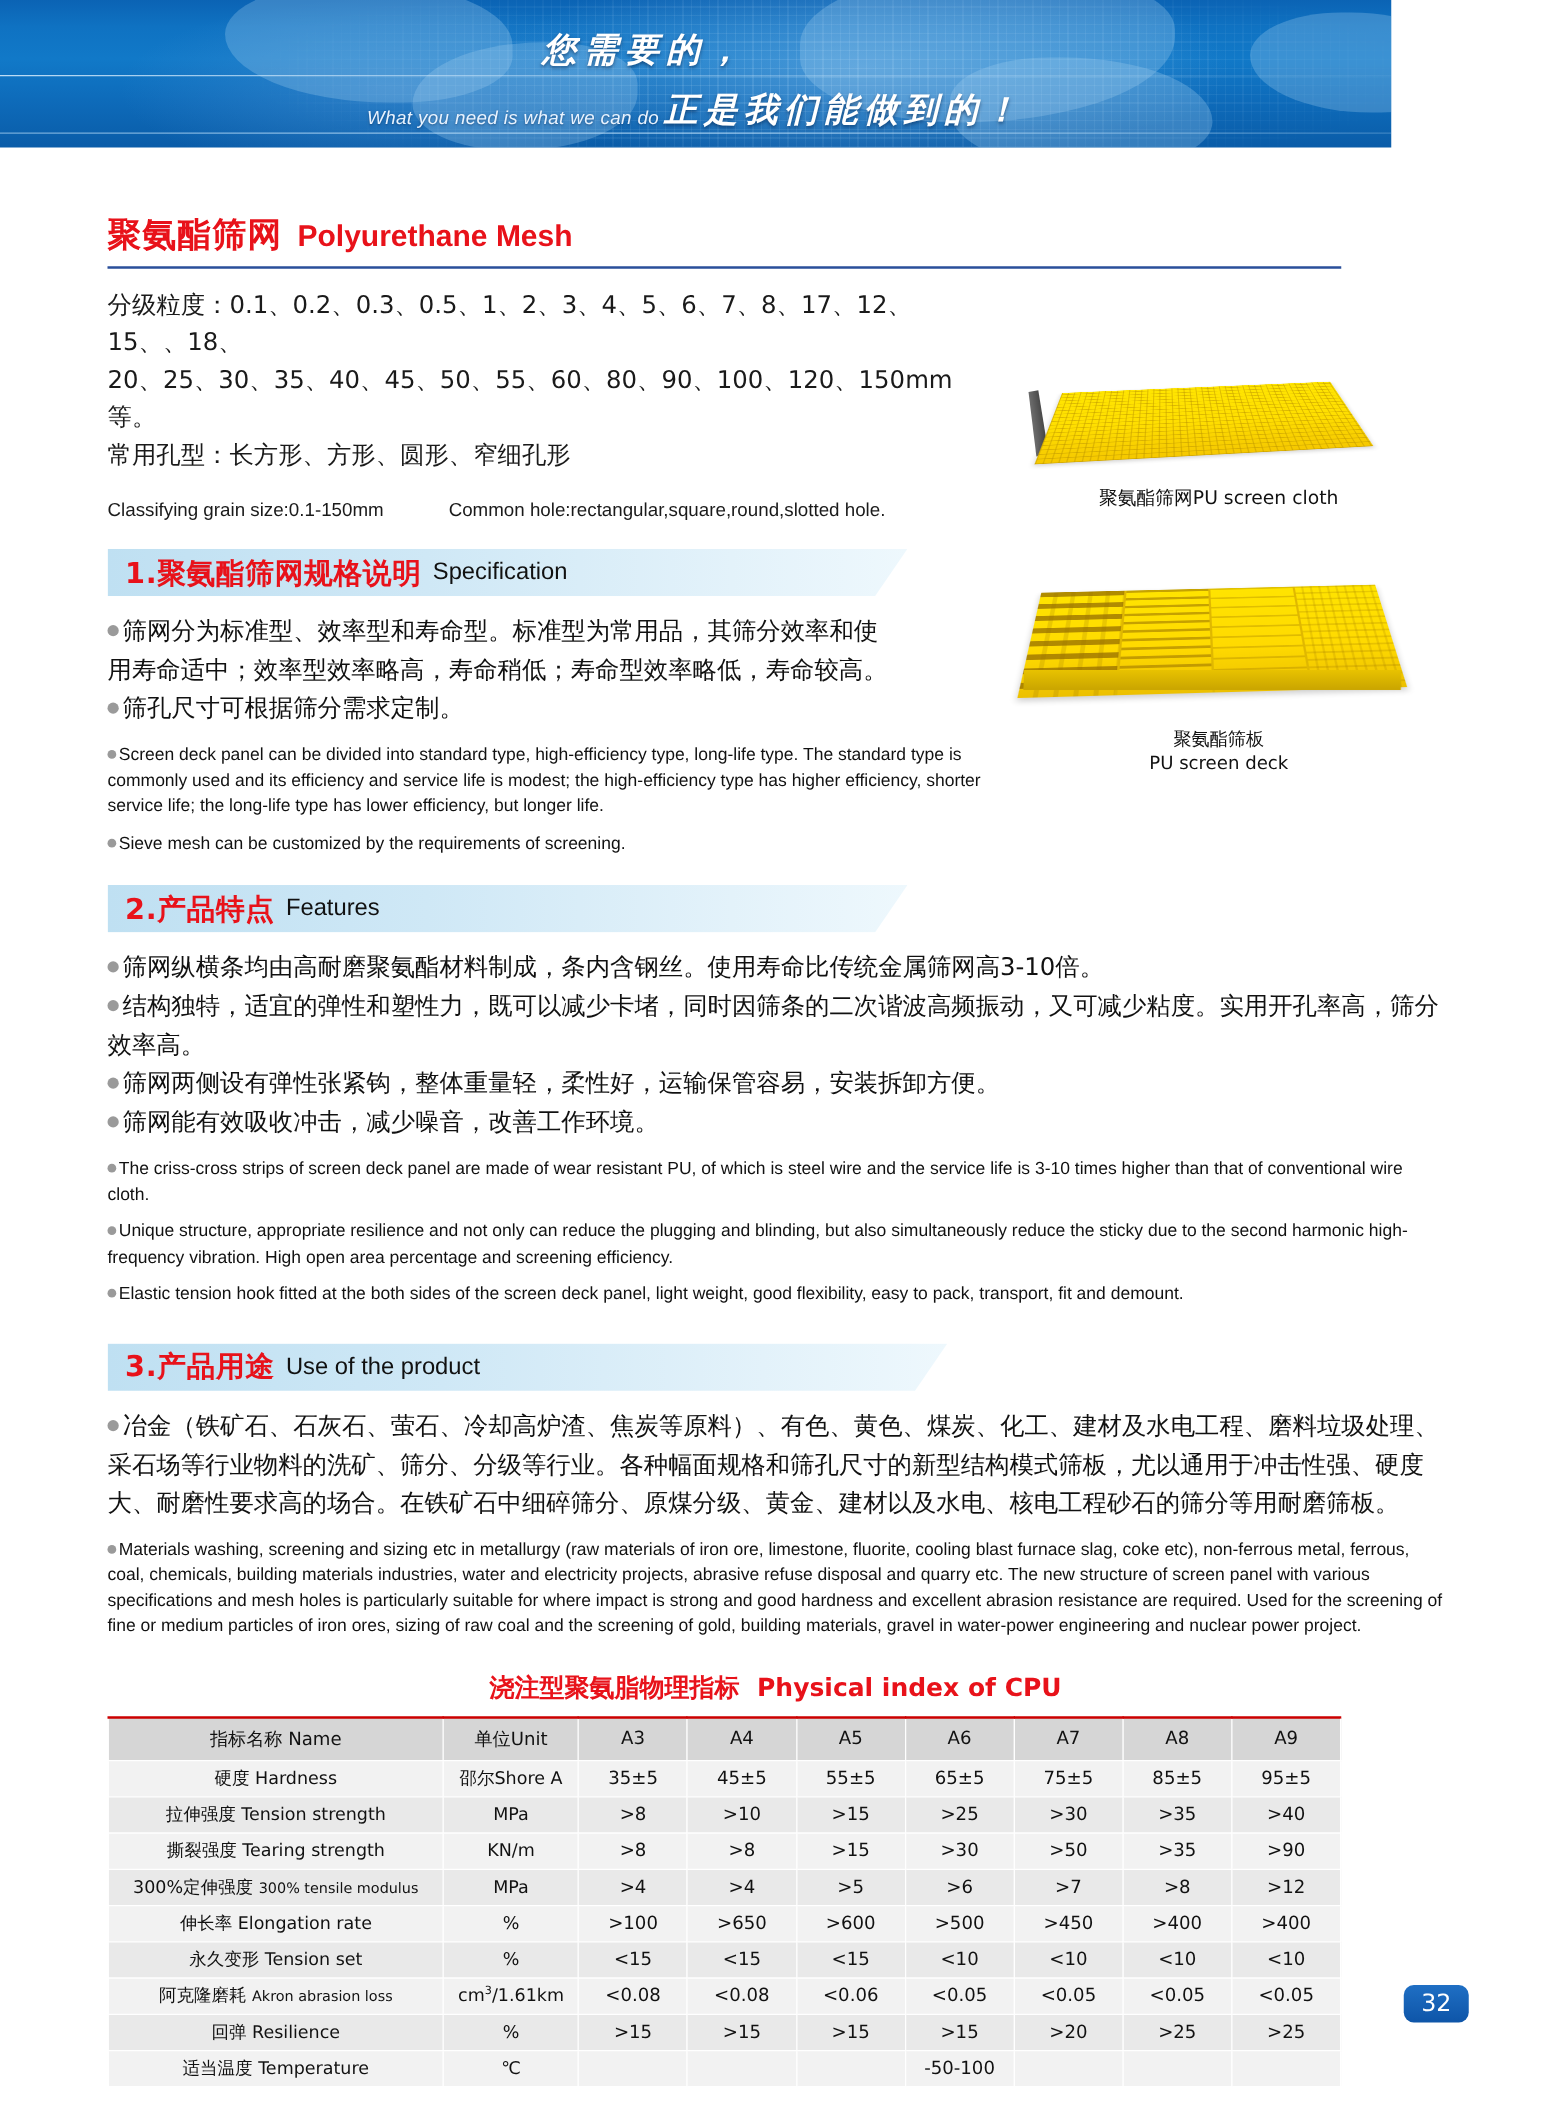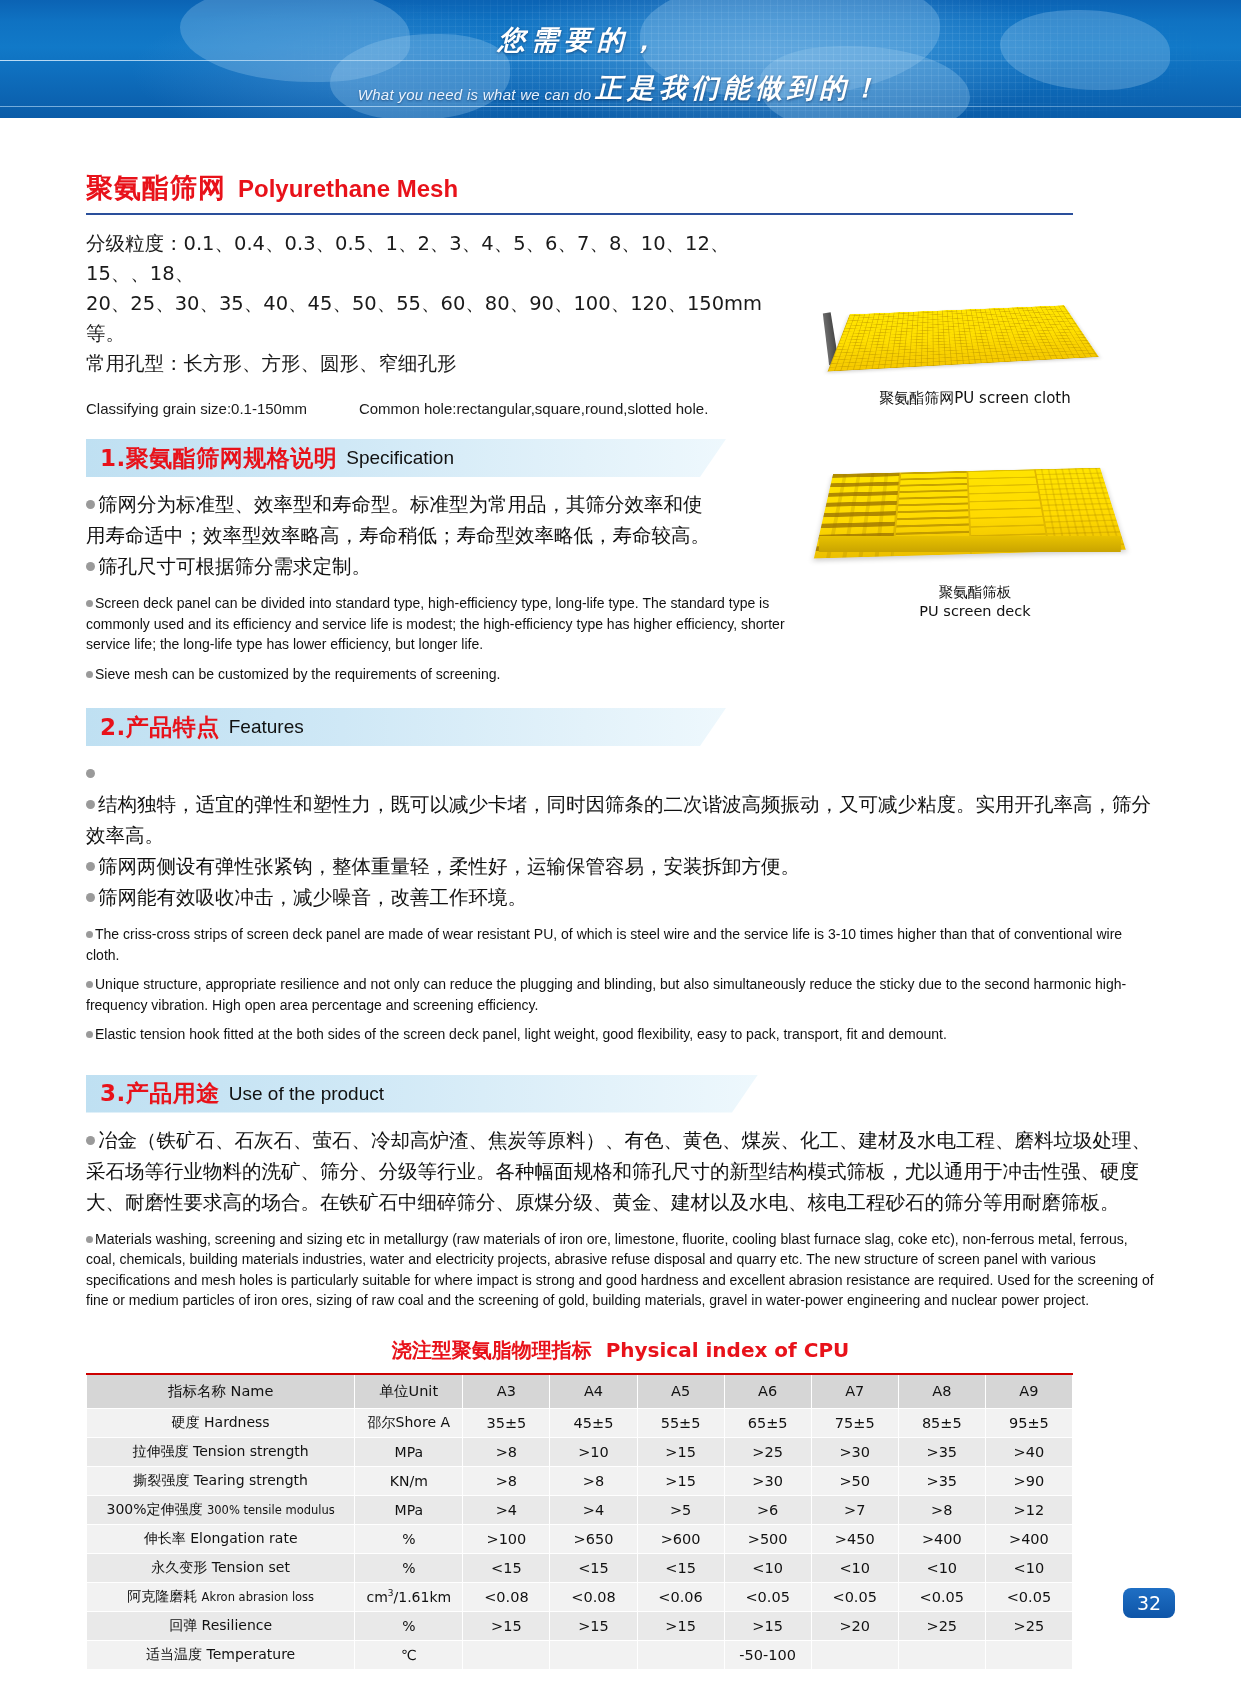--- a/index.html
+++ b/index.html
@@ -7,21 +7,21 @@
   body {
     font-family: "Liberation Sans", "DejaVu Sans", sans-serif;
     background: #ffffff;
     position: relative;
     overflow: hidden;
   }
 
   
   .banner {
     position: relative;
-    width: 1241px;
+    width: 1113px;
     height: 118px;
     background:
       radial-gradient(ellipse 420px 120px at 62% 46%, rgba(120,180,230,0.55) 0%, rgba(120,180,230,0) 70%),
       radial-gradient(ellipse 300px 100px at 28% 60%, rgba(80,150,215,0.45) 0%, rgba(80,150,215,0) 72%),
       linear-gradient(180deg, #0b63b4 0%, #0f72c2 18%, #1179c8 40%, #0e6cbb 66%, #0a5ca8 100%);
     overflow: hidden;
   }
   .banner .continent {
     position: absolute;
     background: rgba(160,205,240,0.30);
@@ -349,21 +349,21 @@
 
 <div class="page">
 
   <div class="title-row">
     <span class="title-cn">聚氨酯筛网</span>
     <span class="title-en">Polyurethane Mesh</span>
   </div>
   <div class="title-rule"></div>
 
   <div class="intro">
-    <div class="intro-cn">分级粒度：0.1、0.4、0.3、0.5、1、2、3、4、5、6、7、8、10、12、15、、18、</div>
+    <div class="intro-cn">分级粒度：0.1、0.2、0.3、0.5、1、2、3、4、5、6、7、8、17、12、15、、18、</div>
     <div class="intro-cn">20、25、30、35、40、45、50、55、60、80、90、100、120、150mm等。</div>
     <div class="intro-cn">常用孔型：长方形、方形、圆形、窄细孔形</div>
     <div class="intro-en">
       <span>Classifying grain size:0.1-150mm</span>
       <span>Common hole:rectangular,square,round,slotted hole.</span>
     </div>
   </div>
 
   <div class="sec-head">
     <span class="sec-num-cn">1.聚氨酯筛网规格说明</span>
@@ -377,21 +377,21 @@
   <div class="en-block narrow">
     <div class="en-line"><span class="bullet sm"></span><span>Screen deck panel can be divided into standard type, high-efficiency type, long-life type. The standard type is commonly used and its efficiency and service life is modest; the high-efficiency type has higher efficiency, shorter service life; the long-life type has lower efficiency, but longer life.</span></div>
     <div class="en-line" style="margin-top:9px;"><span class="bullet sm"></span><span>Sieve mesh can be customized by the requirements of screening.</span></div>
   </div>
 
   <div class="sec-head" style="margin-top:24px;">
     <span class="sec-num-cn">2.产品特点</span>
     <span class="sec-en">Features</span>
   </div>
   <div class="cn-block">
-    <div class="cn-line"><span class="bullet"></span></div>
+    <div class="cn-line"><span class="bullet"></span><span>筛网纵横条均由高耐磨聚氨酯材料制成，条内含钢丝。使用寿命比传统金属筛网高3-10倍。</span></div>
     <div class="cn-line"><span class="bullet"></span><span>结构独特，适宜的弹性和塑性力，既可以减少卡堵，同时因筛条的二次谐波高频振动，又可减少粘度。实用开孔率高，筛分效率高。</span></div>
     <div class="cn-line"><span class="bullet"></span><span>筛网两侧设有弹性张紧钩，整体重量轻，柔性好，运输保管容易，安装拆卸方便。</span></div>
     <div class="cn-line"><span class="bullet"></span><span>筛网能有效吸收冲击，减少噪音，改善工作环境。</span></div>
   </div>
   <div class="en-block">
     <div class="en-line"><span class="bullet sm"></span><span>The criss-cross strips of screen deck panel are made of wear resistant PU, of which is steel wire and the service life is 3-10 times higher than that of conventional wire cloth.</span></div>
     <div class="en-line" style="margin-top:9px;"><span class="bullet sm"></span><span>Unique structure, appropriate resilience and not only can reduce the plugging and blinding, but also simultaneously reduce the sticky due to the second harmonic high-frequency vibration. High open area percentage and screening efficiency.</span></div>
     <div class="en-line" style="margin-top:9px;"><span class="bullet sm"></span><span>Elastic tension hook fitted at the both sides of the screen deck panel, light weight, good flexibility, easy to pack, transport, fit and demount.</span></div>
   </div>
 

